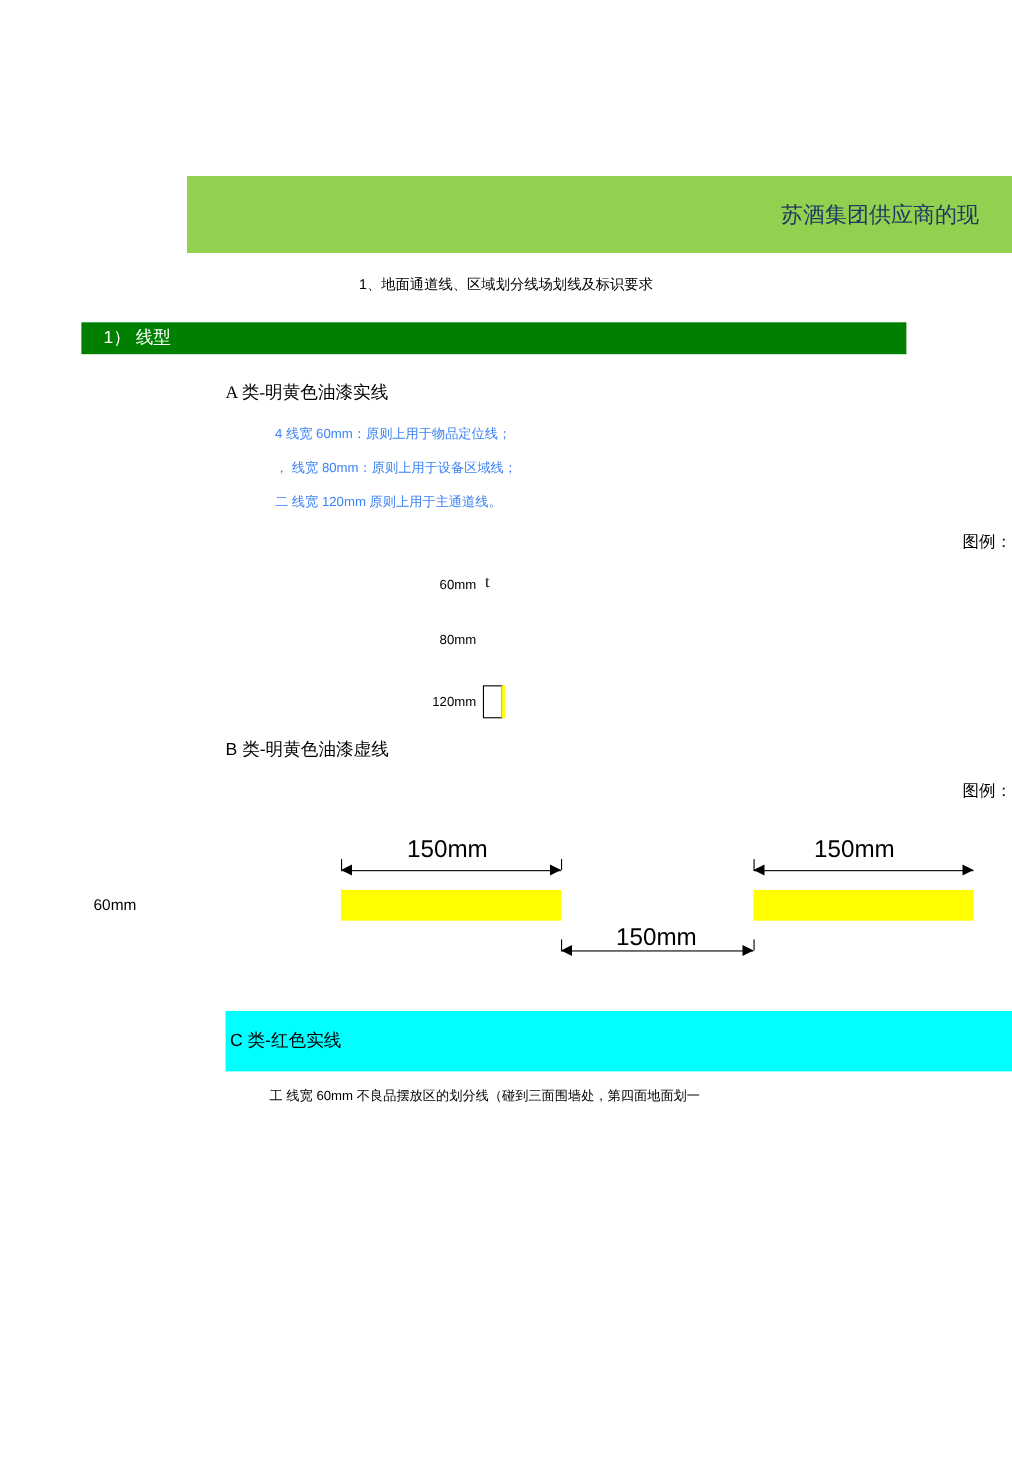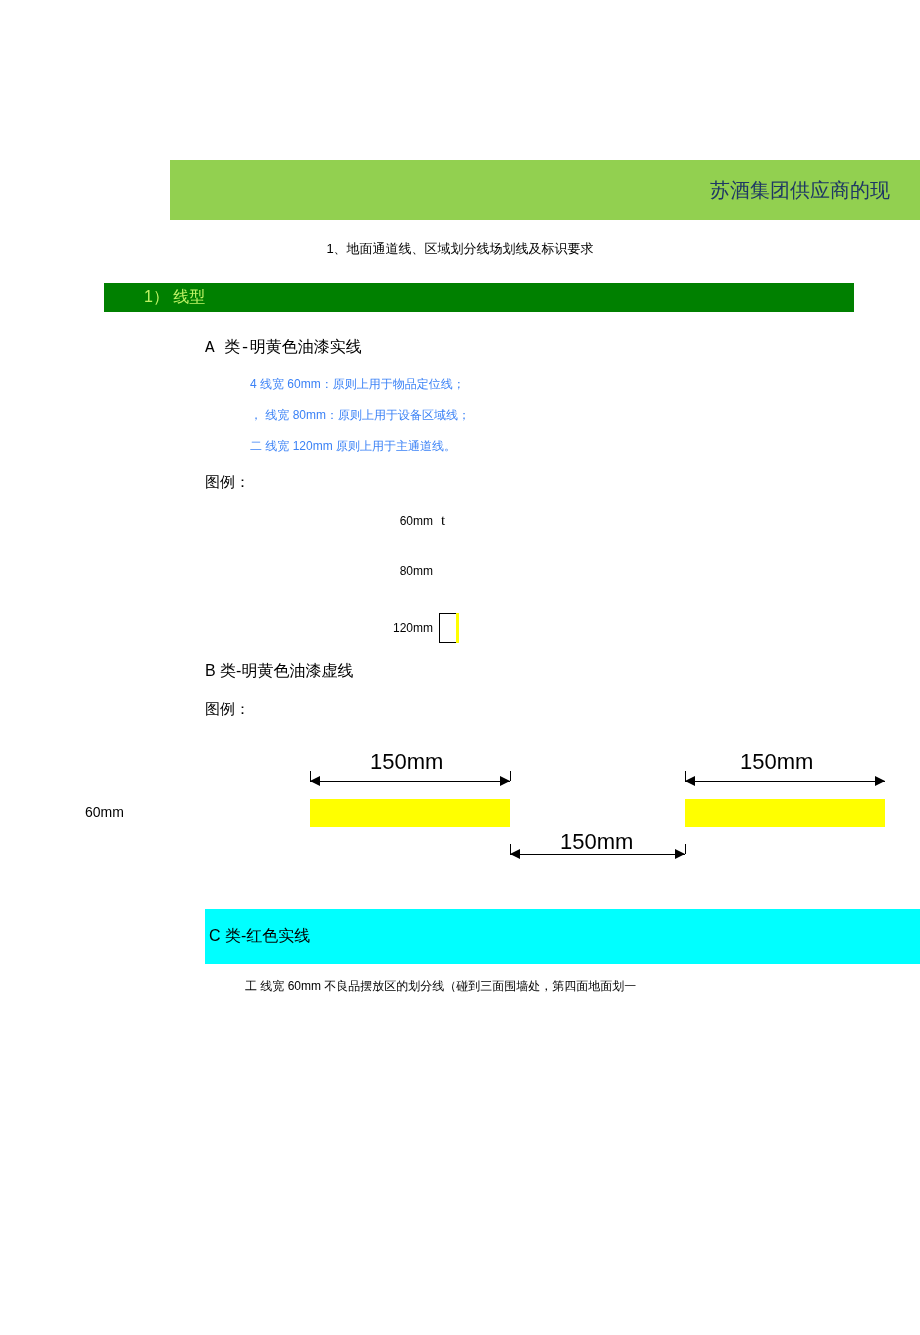--- a/index.html
+++ b/index.html
@@ -8,21 +8,21 @@
     font-family: "SimSun", "宋体", serif;
     background: #ffffff;
     width: 920px;
   }
   .page {
     width: 920px;
     position: relative;
   }
   .header-banner {
     background: #92d050;
-    height: 60px;
+    height: 70px;
     margin-top: 160px;
     margin-left: 170px;
     width: 750px;
     display: flex;
     align-items: center;
     justify-content: flex-end;
     padding-right: 30px;
     box-sizing: border-box;
     text-align: center;
   }
@@ -36,51 +36,52 @@
     font-size: 13px;
     margin-top: 20px;
     margin-bottom: 25px;
     font-family: Arial, "SimSun", serif;
   }
   .section-title .num {
     font-family: Arial, sans-serif;
   }
   .green-bar {
     background: #008000;
-    color: #bef264;
-    padding: 4px 40px;
-    font-size: 16px;
-    margin-left: 104px;
+    color: #ffffff;
+    padding: 4px 20px;
+    font-size: 16px;
+    margin-left: 74px;
     width: 750px;
     box-sizing: border-box;
     font-family: Arial, "SimSun", serif;
   }
   .content-block {
     margin-left: 205px;
     margin-top: 25px;
   }
   .type-heading {
     font-size: 16px;
     margin-bottom: 18px;
-    font-family: Liberation Mono, monospace;
+    font-family: Liberation Serif, serif;
   }
   .spec-line {
     font-size: 12px;
     margin-left: 45px;
     margin-bottom: 14px;
     font-family: Arial, "SimSun", serif;
     color: #3b82f6;
   }
   .spec-line .width-val {
     font-family: Arial, sans-serif;
   }
   .legend-label {
     font-size: 15px;
     margin-top: 18px;
     margin-bottom: 20px;
+    text-align: right;
   }
   .diagram-a {
     margin-left: 180px;
     font-size: 12px;
     font-family: Arial, sans-serif;
   }
   .diagram-a .row {
     display: flex;
     align-items: center;
     margin-bottom: 35px;

